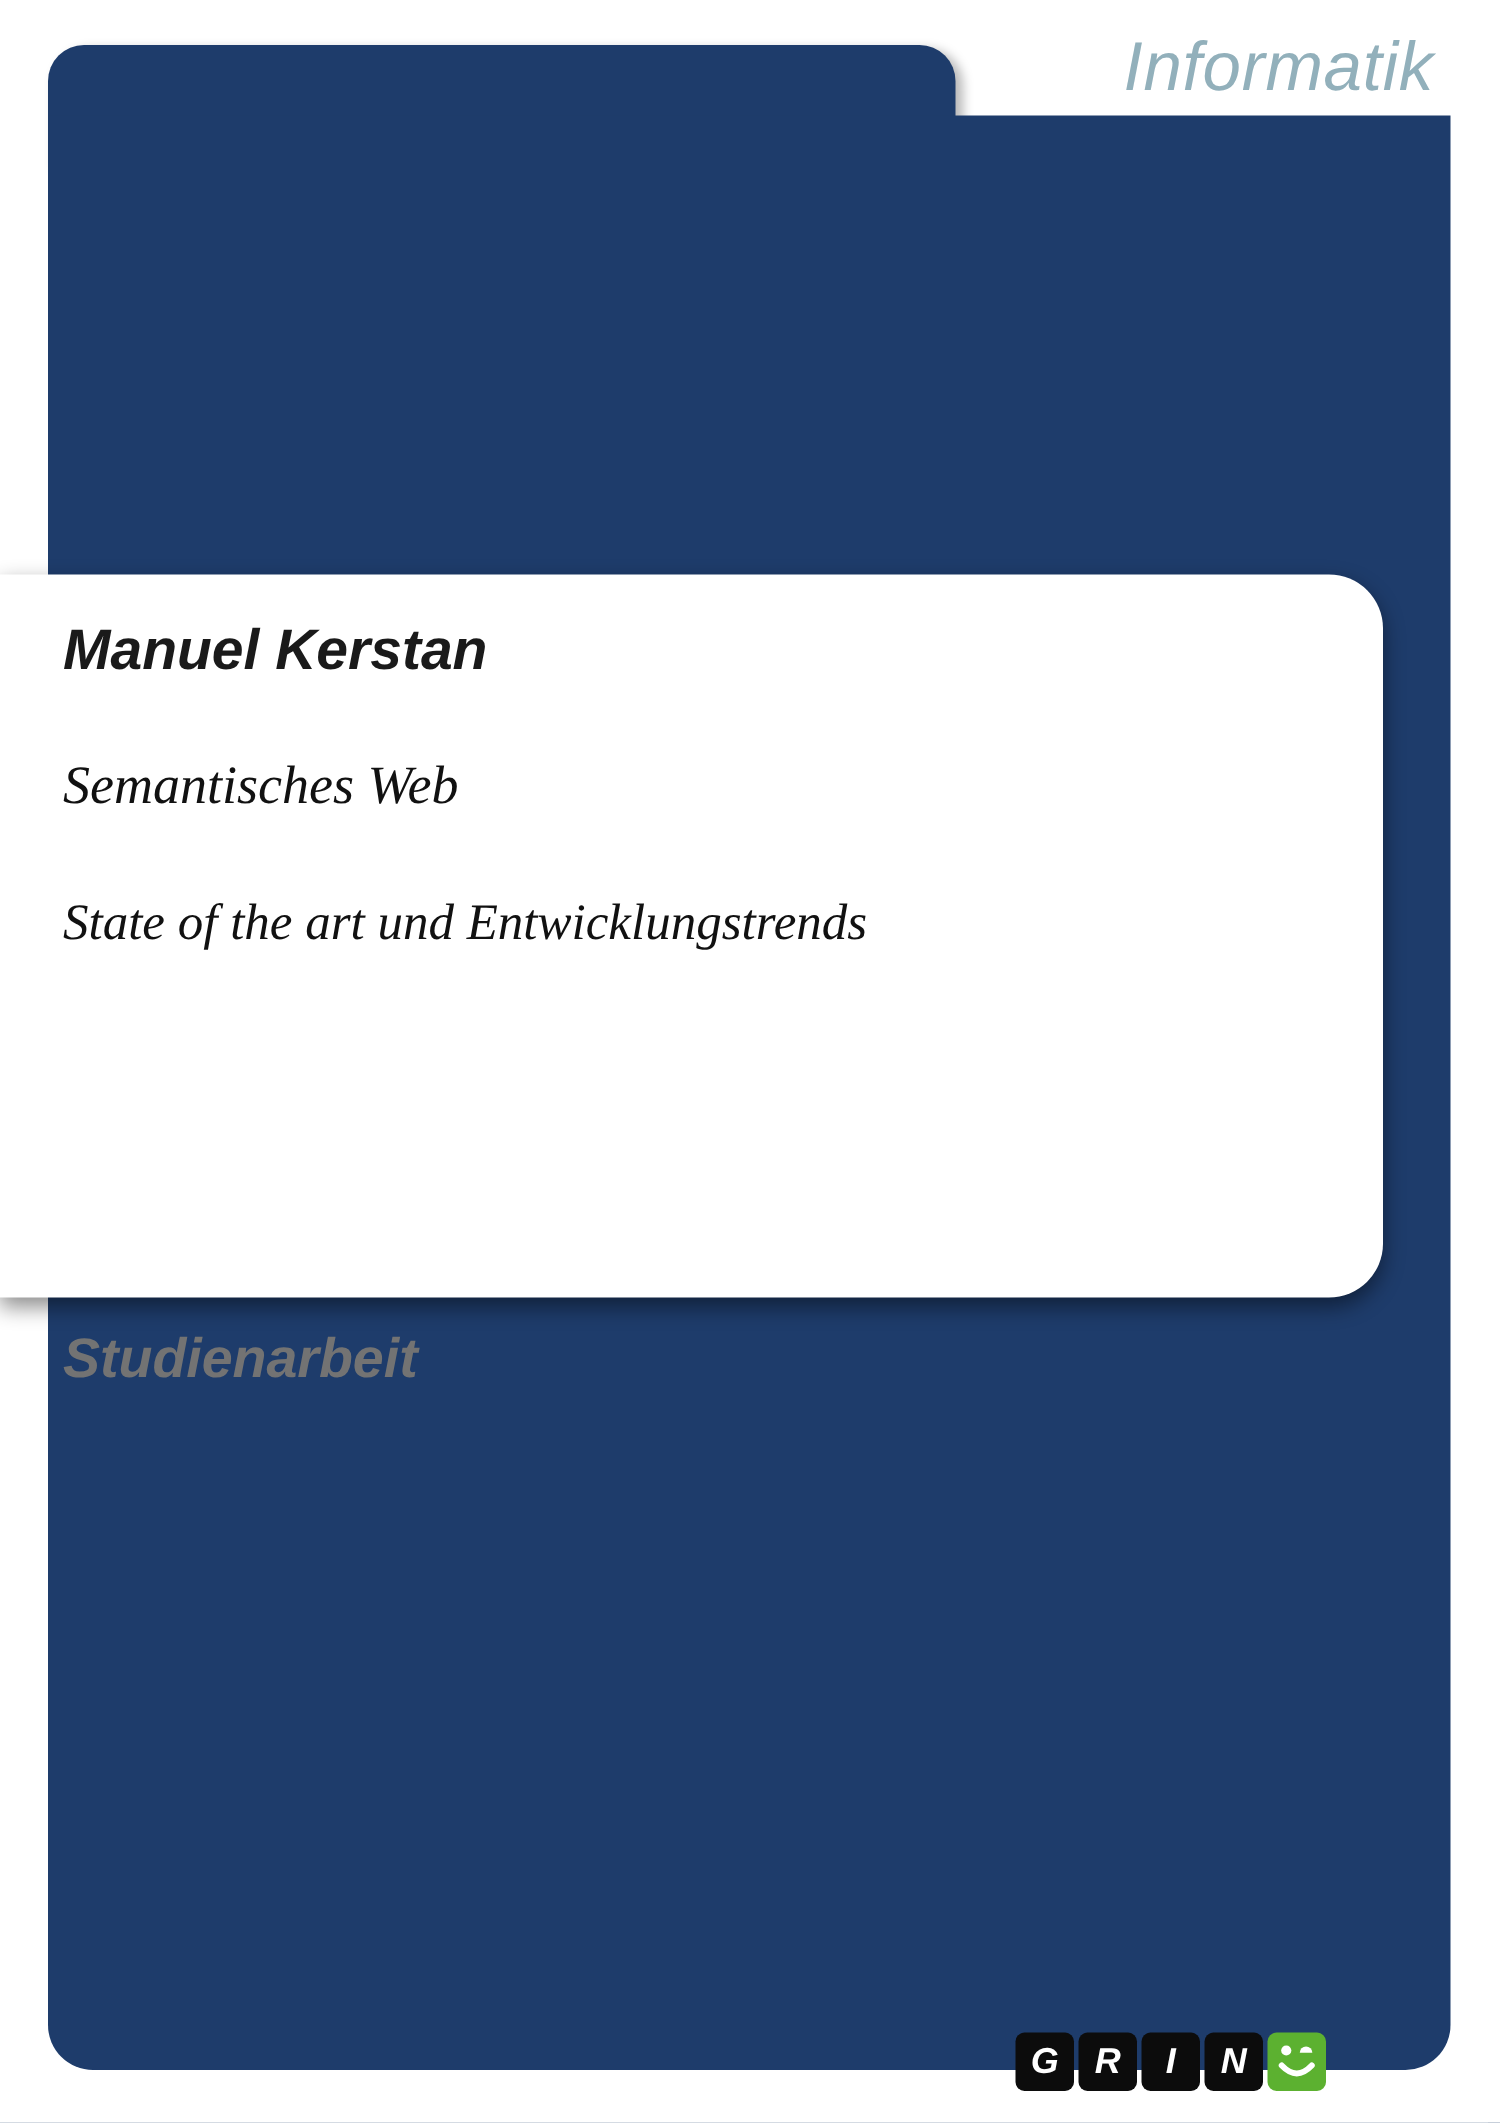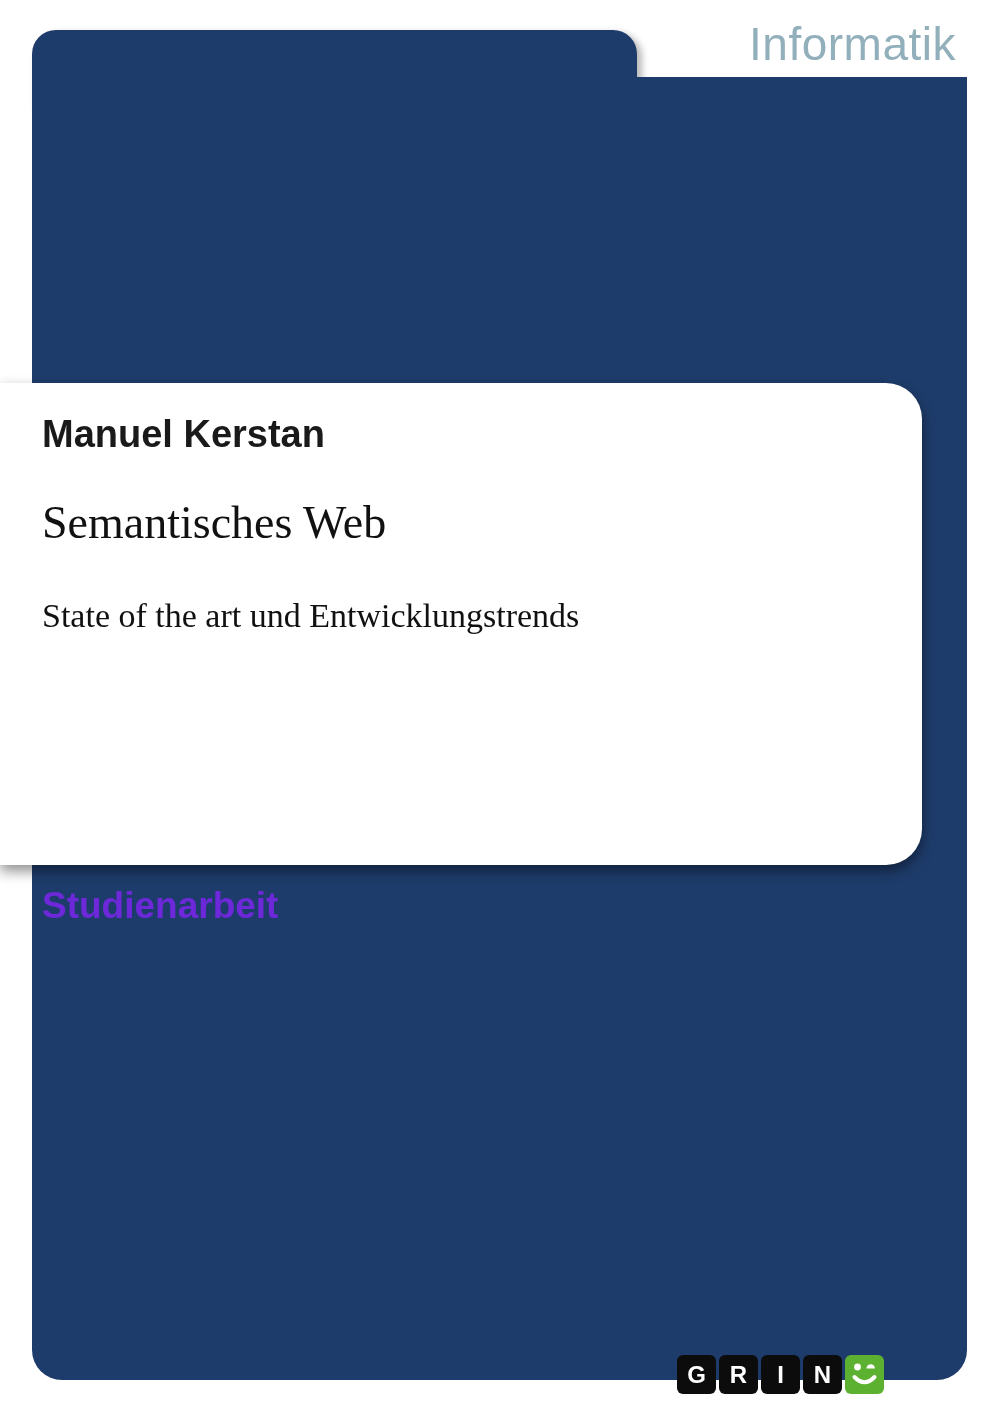--- a/index.html
+++ b/index.html
@@ -7,20 +7,21 @@
     padding: 0;
     background: #ffffff;
     font-family: "Liberation Sans", sans-serif;
   }
   .page {
     position: relative;
     width: 992px;
     height: 1415px;
     background: #ffffff;
     overflow: hidden;
+    font-style: italic;
   }
   
   .category {
     position: absolute;
     top: 18px;
     right: 36px;
     font-size: 46px;
     line-height: 52px;
     font-weight: 400;
     color: var(--category-text, #92b0bb);
@@ -62,42 +63,42 @@
   }
   .author {
     font-size: 38px;
     line-height: 46px;
     font-weight: 700;
     color: #1a1a1a;
   }
   .title {
     margin: 34px 0 0 0;
     font-family: "Liberation Serif", serif;
-    font-size: 46px;
+    font-size: 36px;
     line-height: 64px;
     font-weight: 400;
     color: #111111;
   }
   .subtitle {
     margin-top: 40px;
     font-family: "Liberation Serif", serif;
     font-size: 34px;
     line-height: 42px;
     font-weight: 400;
     color: #111111;
   }
   
   .doctype {
     position: absolute;
     left: 42px;
     top: 884px;
     font-size: 37px;
     line-height: 44px;
     font-weight: 700;
-    color: #6d28d9;
+    color: #737373;
   }
   
   .grin-logo {
     position: absolute;
     left: 677px;
     top: 1355px;
     display: flex;
     gap: 3px;
   }
   .logo-box {

